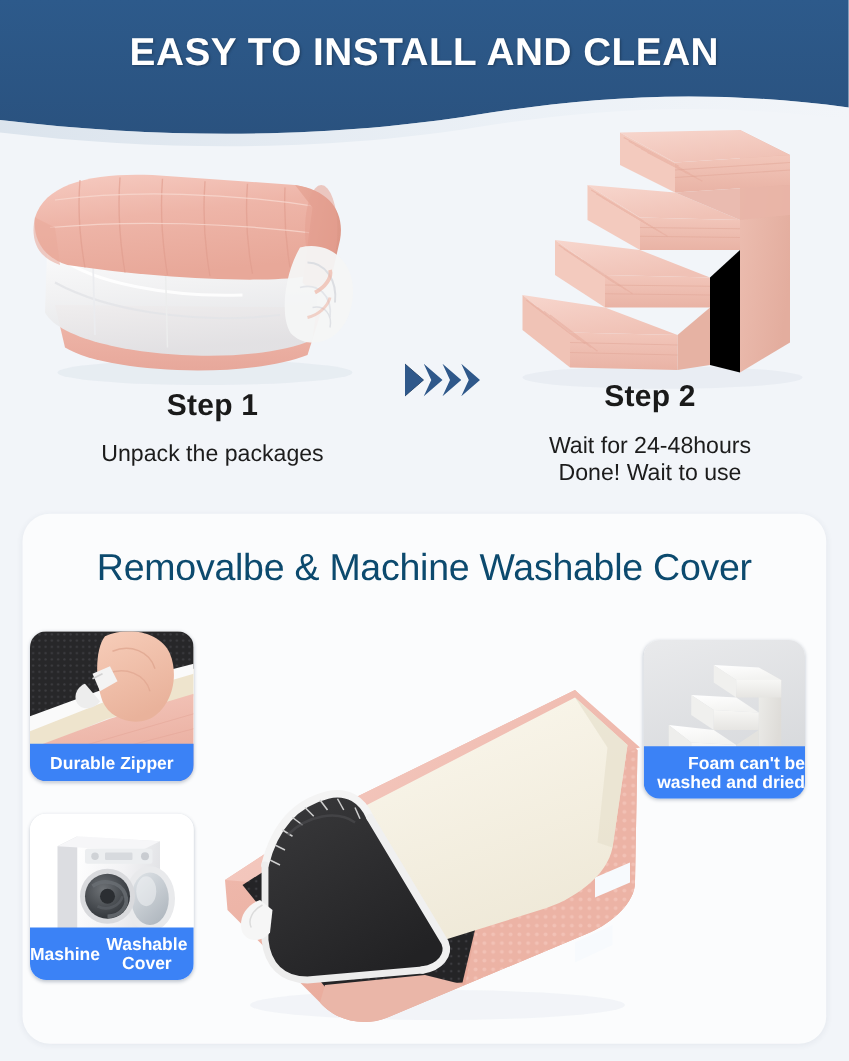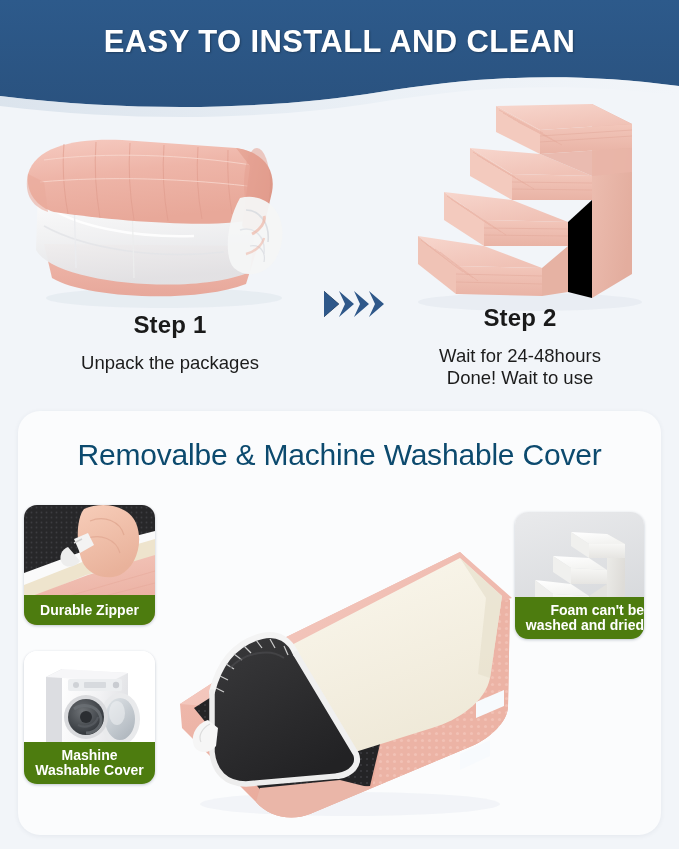--- a/index.html
+++ b/index.html
@@ -118,21 +118,21 @@
     position: absolute;
     left: 0; top: 0;
     width: 100%;
     bottom: 0;
     overflow: hidden;
   }
   .thumb-label {
     position: absolute;
     left: 0; bottom: 0;
     width: 100%;
-    background: #4d7c0f;
+    background: #3b82f6;
     color: #ffffff;
     font-size: 14px;
     font-weight: bold;
     text-align: center;
     line-height: 1.06;
     display: flex;
     align-items: center;
     justify-content: center;
     font-family: "Liberation Sans", sans-serif;
   }
@@ -506,21 +506,21 @@
       <circle cx="62" cy="66" r="22" fill="#d9dadd"></circle>
       <circle cx="62" cy="66" r="18" fill="url(#drumG)"></circle>
       <path d="M50,58 C58,52 72,54 76,64 C80,74 72,82 62,82" stroke="#6a6f74" stroke-width="3" fill="none" opacity="0.8"></path>
       <path d="M54,74 C62,78 72,74 74,66" stroke="#5b6065" stroke-width="2.2" fill="none" opacity="0.7"></path>
       <circle cx="62" cy="66" r="6" fill="#2b2e32"></circle>
 
       <rect x="42" y="104" width="8" height="5" fill="#c9ccd0"></rect>
       <rect x="92" y="101" width="8" height="5" fill="#c9ccd0"></rect>
     </svg>
   </div>
-  <div class="thumb-label two-line" style="height:42px;flex-direction:column;">
+  <div class="thumb-label two-line" style="height:42px;flex-direction:row;">
     <span>Mashine</span>
     <span>Washable Cover</span>
   </div>
 </div>
 
 <div class="thumb thumb-foam">
   <div class="thumb-photo">
     <svg width="129" height="127" viewBox="0 0 129 127">
       <defs>
         <linearGradient id="foamBg" x1="0" y1="0" x2="0.3" y2="1">

